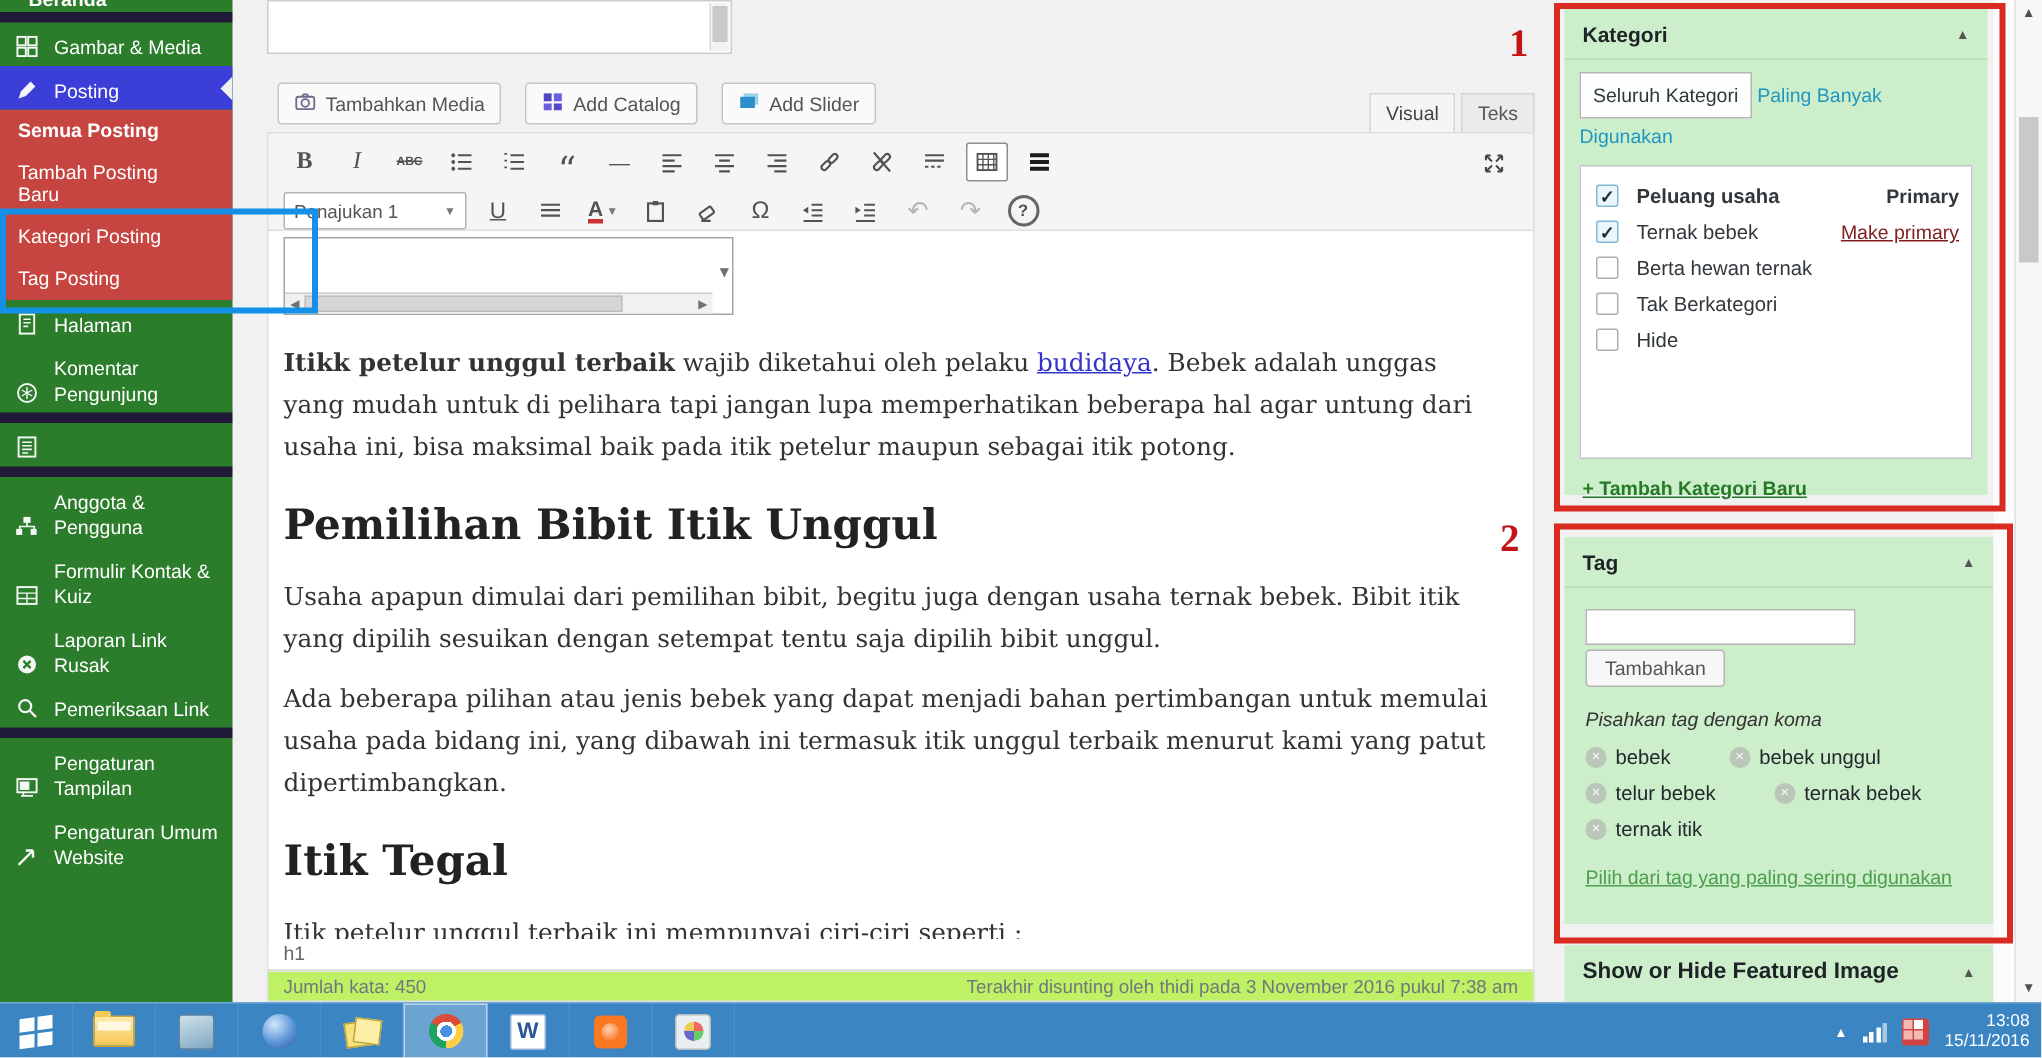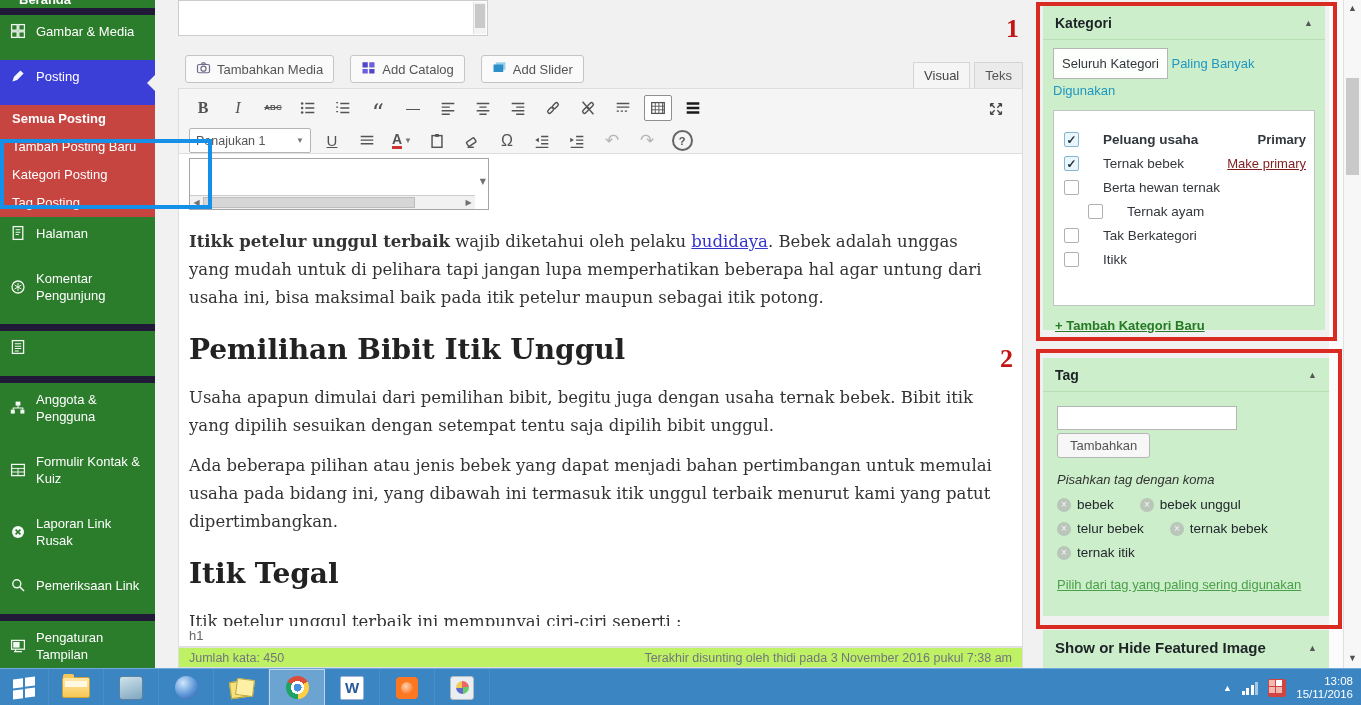--- a/index.html
+++ b/index.html
@@ -3,27 +3,27 @@
 <meta charset="utf-8">
 <style>
   html,body{margin:0;padding:0}
   body{font-family:"Liberation Sans",sans-serif}
   .stage{position:relative;width:1361px;height:705px;overflow:hidden;background:#f1f1f1}
 
   
   .sidebar{position:absolute;left:0;top:0;width:155px;height:668px;background:#2b7c2b;color:#fff;font-size:13px;overflow:hidden}
   .sb-partial{height:16px;overflow:hidden;display:flex;gap:9px;padding:0 8px 0 10px;margin-top:-8px;align-items:flex-start;font-weight:bold}
   .sb-sep{height:7px;background:#201a38}
-  .sb-item{display:flex;gap:9px;padding:8px 6px 20px 10px;line-height:17px;align-items:center;cursor:pointer}
+  .sb-item{display:flex;gap:9px;padding:8px 6px 4px 10px;line-height:17px;align-items:flex-end;cursor:pointer}
   .sb-item .ic{flex:none;width:17px;height:17px;margin-top:0;opacity:.95}
   .sb-item svg{width:16px;height:16px;display:block}
   .sb-item.active{background:#3c3ed8;position:relative}
   .sb-item.active::after{content:"";position:absolute;right:0;top:50%;margin-top:-8px;border-style:solid;border-width:8px 8px 8px 0;border-color:transparent #f1f1f1 transparent transparent}
   .sb-sub{background:#c64540}
-  .sb-subitem{padding:6px 12px 7px 12px;cursor:pointer}
+  .sb-subitem{padding:6px 27px 7px 12px;cursor:pointer}
   .sb-subitem.bold{font-weight:bold}
 
   
   .blue-box{position:absolute;left:0;top:139px;width:204px;height:62px;border:4px solid #1590e8;z-index:40;pointer-events:none}
 
   
   .title-partial{position:absolute;left:178px;top:0;width:310px;height:36px;background:#fff;border:1px solid #ccc;box-sizing:border-box}
   .title-partial .mini-vscroll{position:absolute;right:1px;top:1px;bottom:1px;width:12px;background:#f3f3f3;border-left:1px solid #ddd}
   .title-partial .mini-thumb{position:absolute;left:1px;right:1px;top:2px;height:24px;background:#c9c9c9}
 
@@ -74,37 +74,37 @@
 
   
   .panel{position:absolute;background:#cdeeca;box-sizing:border-box}
   .panel-title{display:flex;justify-content:space-between;align-items:center;padding:9px 12px 8px;font-size:14px;font-weight:bold;color:#1d2327;border-bottom:1px solid #b7dfb4}
   .toggle-arrow{font-size:9px;color:#555;cursor:pointer}
   .kategori-panel{left:1043px;top:6px;width:282px;height:324px}
   .cat-tabs{padding:8px 10px 0;font-size:13px;line-height:23px}
   .cat-tab-active{display:inline-block;background:#fcfffc;border:1px solid #b5b5b5;padding:3px 8px;color:#32373c;cursor:pointer}
   .cat-tab-link{color:#2097c1;cursor:pointer}
   .cat-list{margin:8px 10px 0;background:#fff;border:1px solid #c3c3c3;height:196px;overflow:hidden;padding:12px 8px 0 10px;box-sizing:border-box;font-size:13.5px;color:#32373c}
-  .cat-row{display:flex;align-items:flex-end;gap:24px;height:24px}
+  .cat-row{display:flex;align-items:flex-start;gap:12px;height:24px}
   .cat-row.indent{margin-left:24px}
   .cat-row .grow{flex:1}
   .cb{width:15px;height:15px;border:1px solid #b0b0b0;background:#fff;border-radius:2px;box-sizing:border-box;display:flex;align-items:center;justify-content:center;font-size:12px;color:#16323d;cursor:pointer;flex:none}
   .cb.checked{background:#eaf5fc;border-color:#84b7d3}
   .cb.checked::after{content:"✓";font-weight:bold}
   .lbl-bold{font-weight:bold}
   .right-primary{font-weight:bold;font-size:13px}
   .right-link{font-size:13px;color:#7f1d1d;text-decoration:underline;cursor:pointer}
   .add-cat-link{display:inline-block;margin:12px 12px 0;font-size:13px;font-weight:bold;color:#257a25;text-decoration:underline;cursor:pointer}
 
   .tag-panel{left:1043px;top:358px;width:286px;height:258px}
   .tag-input{margin:14px 0 0 14px;width:180px;height:24px;border:1px solid #b5b5b5;background:#fff;box-sizing:border-box}
   .tag-add-btn{display:inline-block;margin:3px 0 0 14px;background:#f7f7f7;border:1px solid #b5b5b5;border-radius:3px;color:#555;font-size:13px;padding:4px 12px;cursor:pointer}
   .tag-hint{margin:14px 0 0 14px;font-size:13px;font-style:italic;font-weight:normal;color:#333}
   .tag-rows{margin:10px 0 0 14px;font-size:13.5px;color:#23282d}
-  .tag-row{display:flex;gap:26px;margin-bottom:9px}
+  .tag-row{display:flex;gap:39px;margin-bottom:9px}
   .tag-chip{display:flex;align-items:center;gap:6px}
   .tag-x{width:14px;height:14px;border-radius:50%;background:#b9c6b9;color:#f4f9f4;font-size:10px;line-height:14px;text-align:center;cursor:pointer}
   .tag-x::after{content:"×"}
   .tag-choose{display:inline-block;margin:8px 0 0 14px;font-size:13px;color:#4aa04a;text-decoration:underline;cursor:pointer}
 
   .featured-panel{left:1043px;top:630px;width:286px;height:38px}
   .featured-panel .panel-title{border-bottom:none;font-size:15px}
 
   
   .red-box{position:absolute;border:4px solid #d92b21;z-index:30;pointer-events:none}
@@ -507,31 +507,27 @@
       </div>
       <div class="cat-row">
         <span class="cb checked"></span>
         <span class="grow">Ternak bebek</span>
         <span class="right-link">Make primary</span>
       </div>
       <div class="cat-row">
         <span class="cb"></span>
         <span class="grow">Berta hewan ternak</span>
       </div>
-      <div class="cat-row indent">
-        <span class="cb"></span>
-        <span class="grow">Ternak ayam</span>
-      </div>
       <div class="cat-row">
         <span class="cb"></span>
         <span class="grow">Tak Berkategori</span>
       </div>
       <div class="cat-row">
         <span class="cb"></span>
-        <span class="grow">Itikk</span>
+        <span class="grow">Hide</span>
       </div>
     </div>
     <span class="add-cat-link">+ Tambah Kategori Baru</span>
   </div>
 
   <div class="panel tag-panel">
     <div class="panel-title">
       <span>Tag</span>
       <span class="toggle-arrow">▲</span>
     </div>

